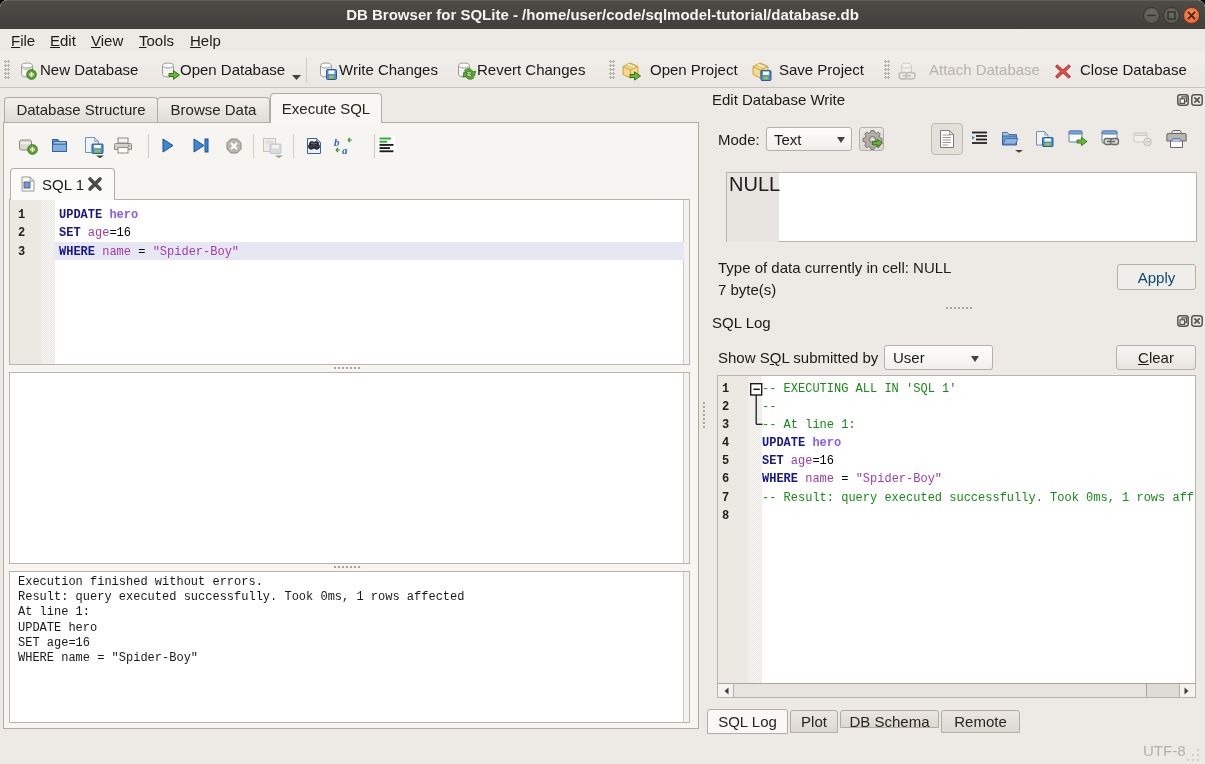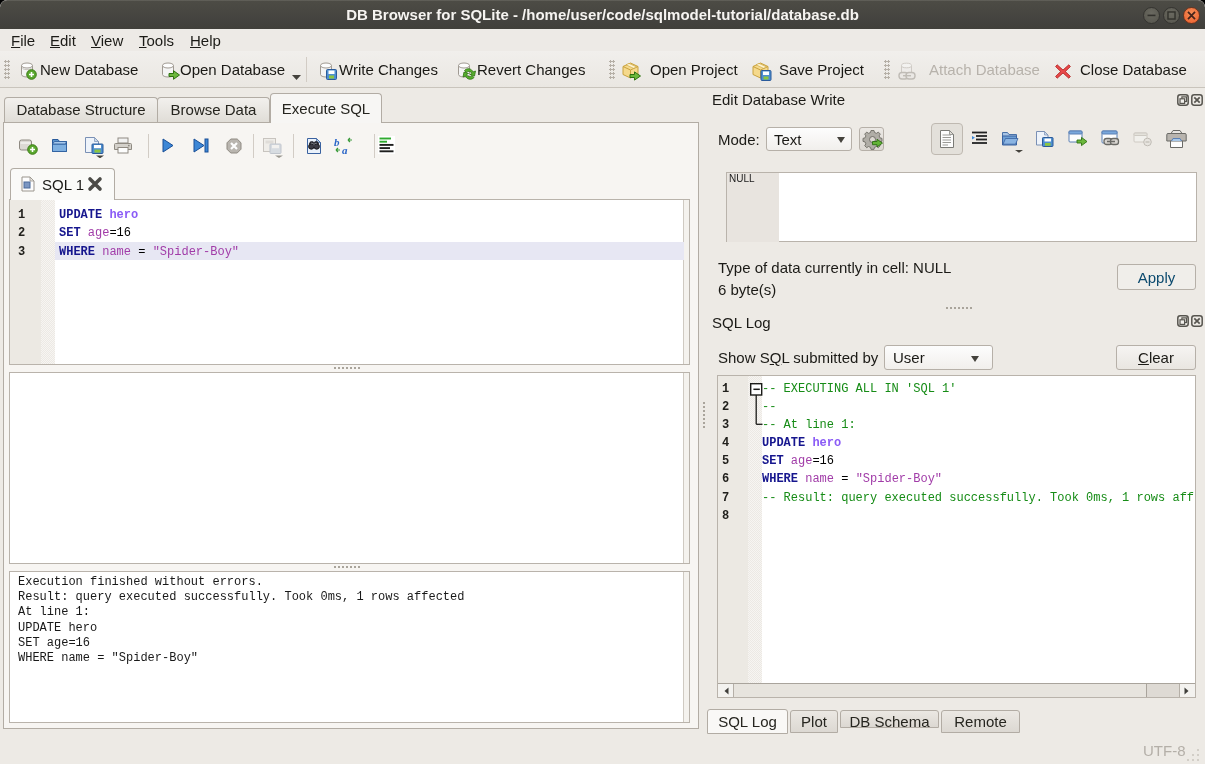--- a/index.html
+++ b/index.html
@@ -345,24 +345,24 @@
 </svg>
 <svg class="abs" style="left:1166px;top:129px;" width="21" height="20" viewBox="0 0 21 20">
  <path d="M5 4.5 l2 -3 h7 l2 3" fill="#e8e6e2" stroke="#6a6a66"></path>
  <path d="M2 4.5 h17 a1.2 1.2 0 0 1 1.2 1.2 v6.3 h-19.4 v-6.3 a1.2 1.2 0 0 1 1.2 -1.2 z" fill="#b8b4ae" stroke="#6a6a66"></path>
  <path d="M4.5 12 h12 v6.5 h-12 z" fill="#fdfdfd" stroke="#6a6a66"></path>
  <path d="M5.5 12 l1.5 -2.5 h7 l1.5 2.5" fill="#a8c8e8" stroke="#5a80b5"></path>
 </svg>
 
 <div class="frame" style="left:726px;top:172px;width:471px;height:70px;">
   <div style="position:absolute;left:0;top:0;width:52px;height:69px;background:#e8e4df;"></div>
-  <span style="position:absolute;left:2px;top:0px;font-size:10px;color:#1c1c1c;">NULL</span>
+  <span style="position:absolute;left:2px;top:0px;font-size:20px;color:#1c1c1c;">NULL</span>
 </div>
 <span class="dtitle" style="left:718px;top:259px;">Type of data currently in cell: NULL</span>
-<span class="dtitle" style="left:718px;top:281px;">6 byte(s)</span>
+<span class="dtitle" style="left:718px;top:281px;">7 byte(s)</span>
 <div class="btn" style="left:1117px;top:264px;width:79px;height:26px;background:#f0eeea;color:#0c4a6e;line-height:25px;">Apply</div>
 <div class="hdots" style="left:946px;top:307px;"></div>
 
 <span class="dtitle" style="left:712px;top:314px;">SQL Log</span>
 <svg class="abs" style="left:1177px;top:315px;" width="26" height="12" viewBox="0 0 26 12">
       <rect x="0.8" y="0.8" width="10.4" height="10.4" rx="2.4" fill="none" stroke="#57554f" stroke-width="1.5"></rect>
       <rect x="4.9" y="2.9" width="4.6" height="4.6" fill="none" stroke="#57554f" stroke-width="1.2"></rect>
       <rect x="3" y="4.8" width="4.6" height="4.6" fill="#f2f0ec" stroke="#57554f" stroke-width="1.2"></rect>
       <rect x="14.8" y="0.8" width="10.4" height="10.4" rx="2.4" fill="none" stroke="#57554f" stroke-width="1.5"></rect>
       <path d="M17.3 3.3 l5.4 5.4 m0 -5.4 l-5.4 5.4" stroke="#57554f" stroke-width="1.7"></path>

